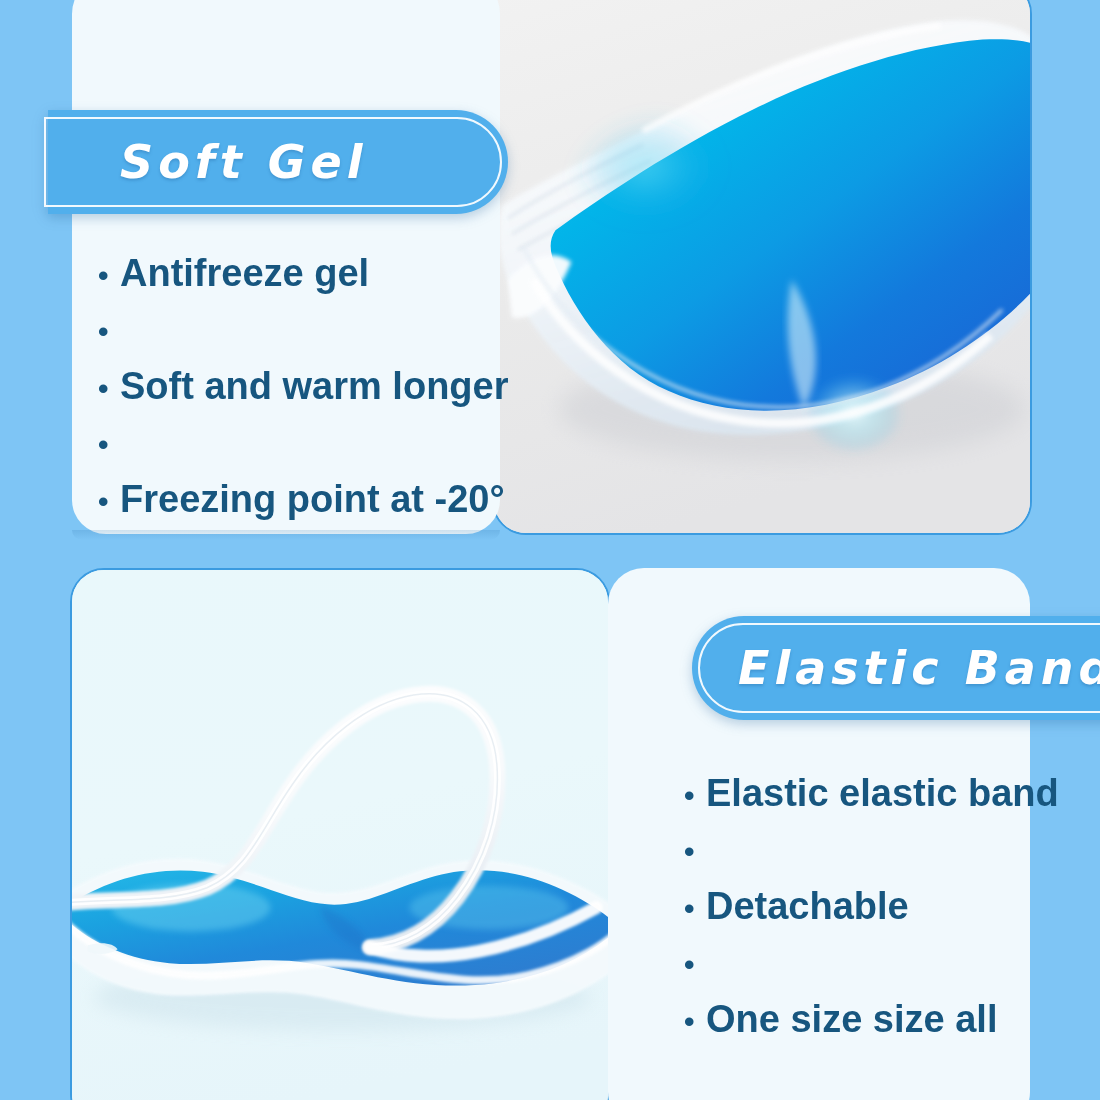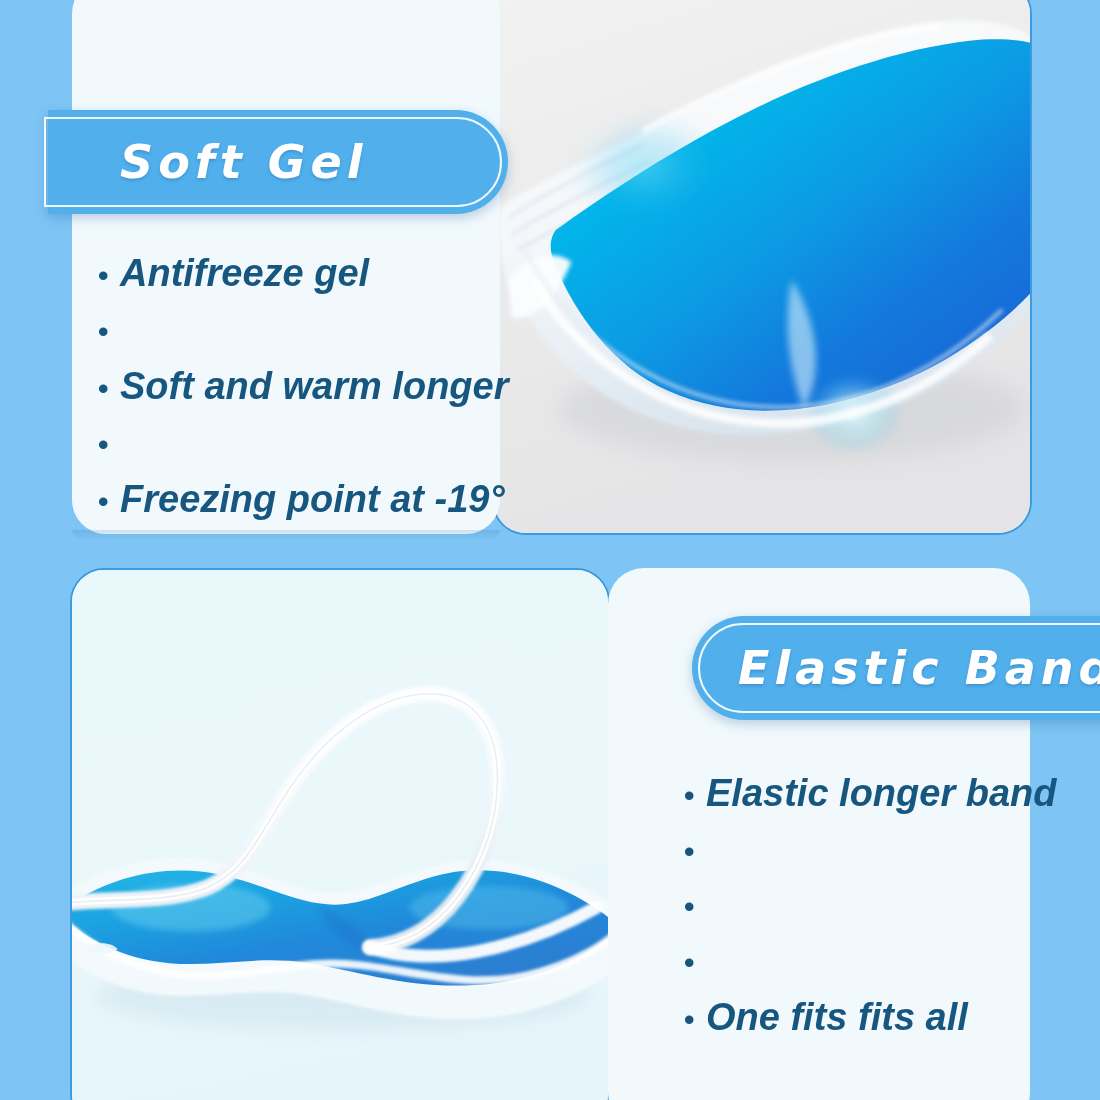--- a/index.html
+++ b/index.html
@@ -131,21 +131,21 @@
     line-height: 55.5px;
     white-space: nowrap;
   }
   .bullet-dot {
     flex: 0 0 auto;
     width: 22px;
     font-size: 30px;
     line-height: 55.5px;
     color: #17567F;
   }
-  .bullet-label { flex: 0 1 auto; font-style: italic; }
+  .bullet-label { flex: 0 1 auto; }
 
   
   #photo-gel-mask {
     left: 492px; top: -20px;
     width: 540px; height: 555px;
     border-radius: 34px;
     background: #EDEDED;
   }
   #photo-elastic-mask {
     left: 70px; top: 568px;
@@ -260,21 +260,21 @@
       </li>
       <li class="bullet-item">
         <span class="bullet-dot">•</span>
         <span class="bullet-label">Soft and warm longer</span>
       </li>
       <li class="bullet-item">
         <span class="bullet-dot">•</span>
       </li>
       <li class="bullet-item">
         <span class="bullet-dot">•</span>
-        <span class="bullet-label">Freezing point at -19°</span>
+        <span class="bullet-label">Freezing point at -20°</span>
       </li>
     </ul>
   </div>
 
   <div class="photo-card" id="photo-elastic-mask">
     <svg class="photo-svg" viewBox="0 0 540 560" preserveAspectRatio="xMidYMid slice">
       <defs>
         <linearGradient id="bgPaleBlue" x1="0" y1="0" x2="0.2" y2="1">
           <stop offset="0%" stop-color="#E9F8FB"></stop>
           <stop offset="50%" stop-color="#EAF8FB"></stop>
@@ -369,31 +369,32 @@
   <div class="text-card" id="card-elastic-band">
 
     <div class="badge" id="badge-elastic-band">
       <span class="inner-stroke"></span>
       <span class="badge-text">Elastic Band</span>
     </div>
 
     <ul class="bullet-list" id="list-elastic-band">
       <li class="bullet-item">
         <span class="bullet-dot">•</span>
-        <span class="bullet-label">Elastic longer band</span>
-      </li>
-      <li class="bullet-item">
-        <span class="bullet-dot">•</span>
-      </li>
-      <li class="bullet-item">
-        <span class="bullet-dot">•</span>
-      </li>
-      <li class="bullet-item">
-        <span class="bullet-dot">•</span>
-      </li>
-      <li class="bullet-item">
-        <span class="bullet-dot">•</span>
-        <span class="bullet-label">One fits fits all</span>
+        <span class="bullet-label">Elastic elastic band</span>
+      </li>
+      <li class="bullet-item">
+        <span class="bullet-dot">•</span>
+      </li>
+      <li class="bullet-item">
+        <span class="bullet-dot">•</span>
+        <span class="bullet-label">Detachable</span>
+      </li>
+      <li class="bullet-item">
+        <span class="bullet-dot">•</span>
+      </li>
+      <li class="bullet-item">
+        <span class="bullet-dot">•</span>
+        <span class="bullet-label">One size size all</span>
       </li>
     </ul>
   </div>
 
 </div>
 
 </body></html>

